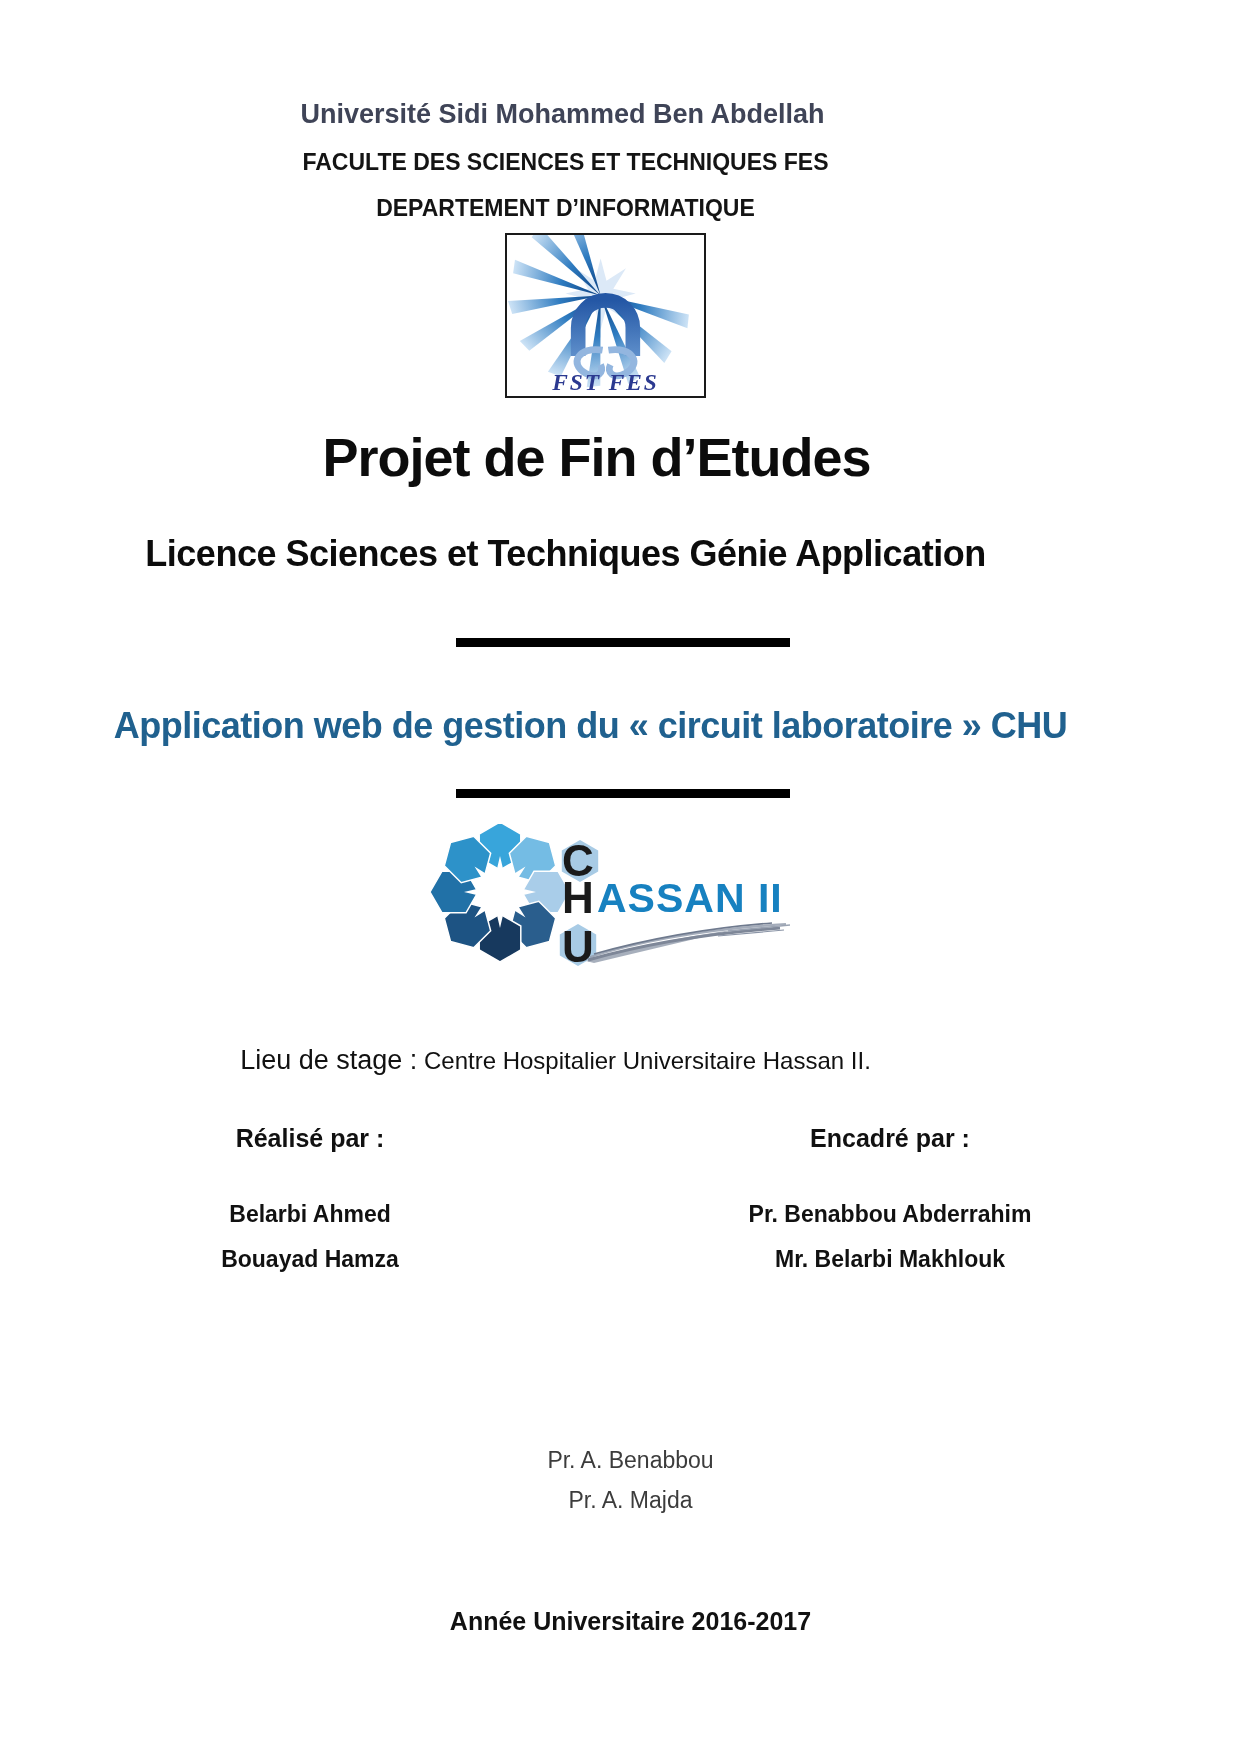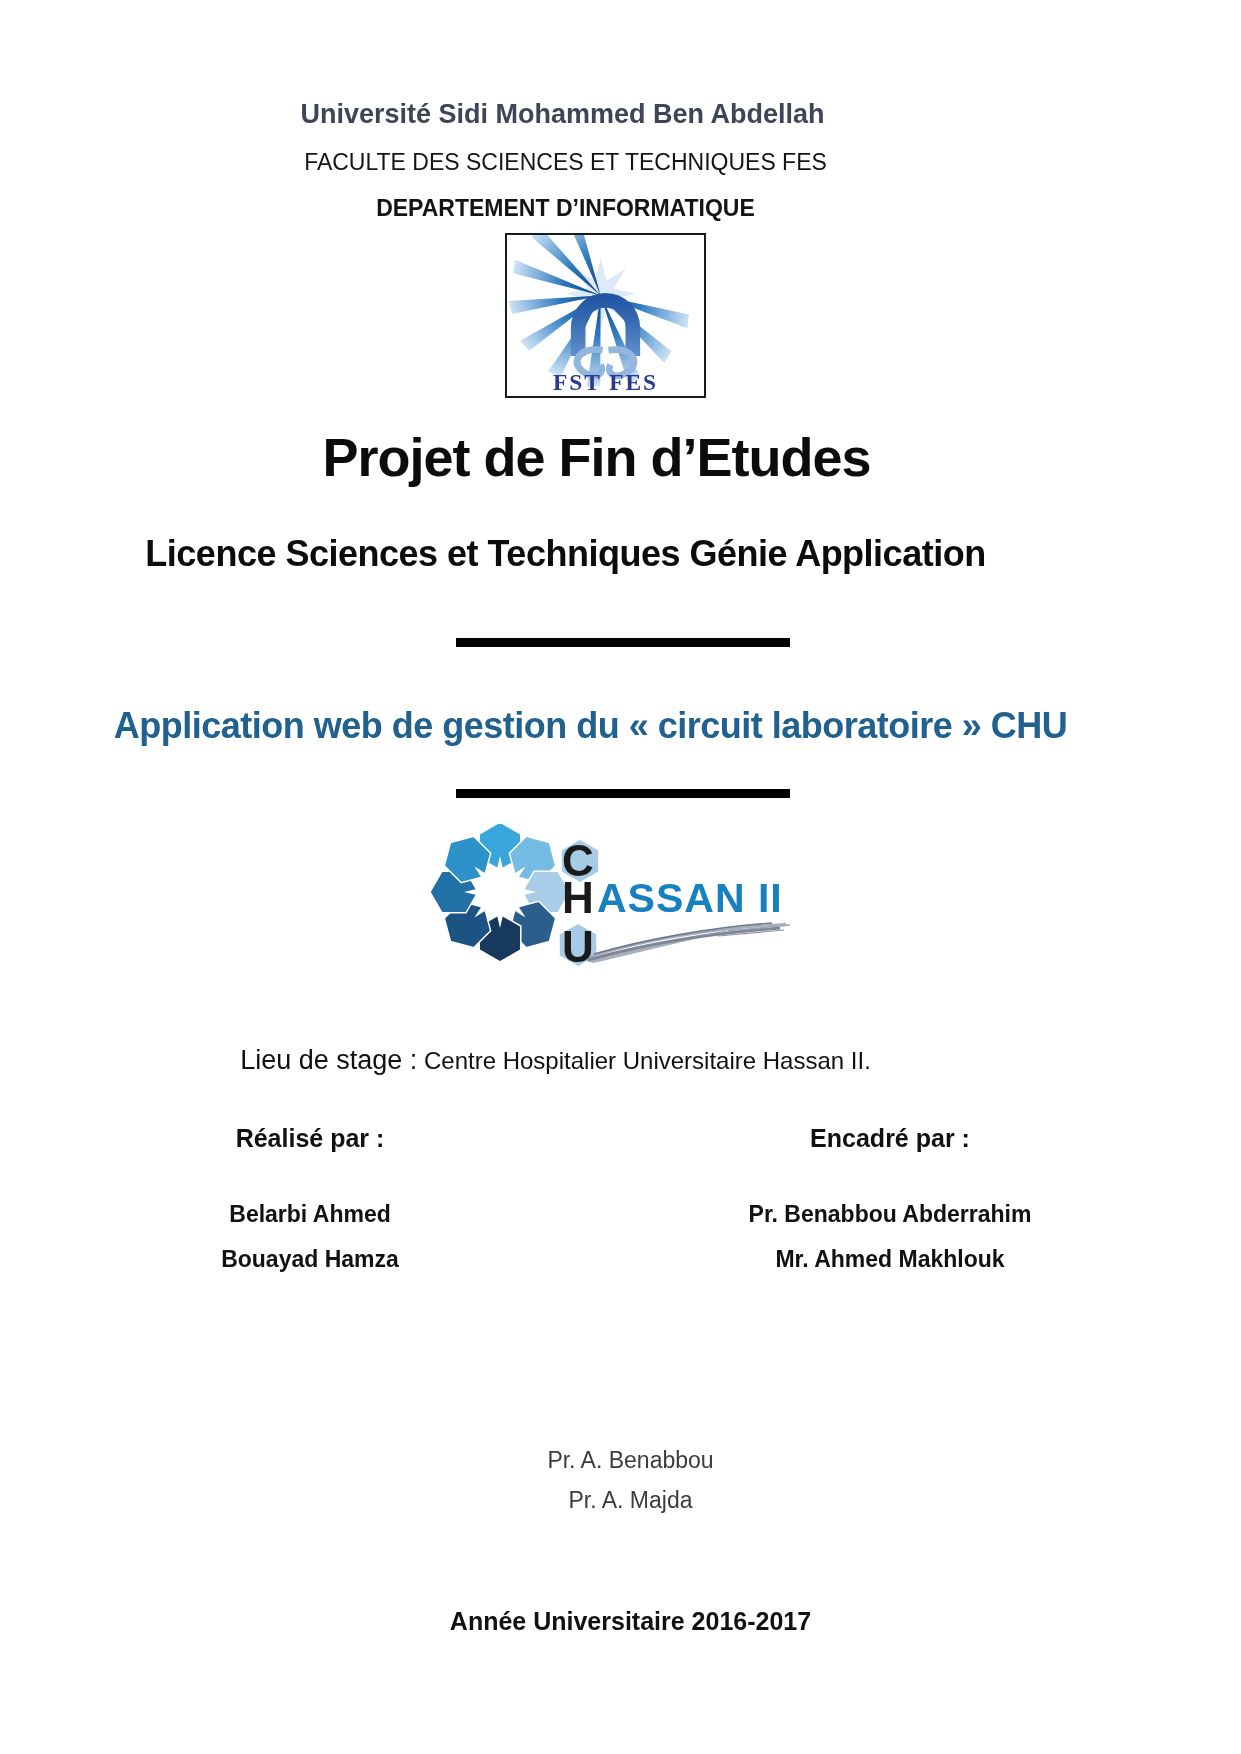--- a/index.html
+++ b/index.html
@@ -7,26 +7,26 @@
     position:relative;
     width:1241px;height:1754px;
     margin:0 auto;
     background:#ffffff;
     font-family:"Liberation Sans", sans-serif;
     overflow:hidden;
   }
   .line{position:absolute;left:0;right:0;text-align:center;line-height:1.25;white-space:nowrap;}
 
   .hdr1{top:98px;right:116px;font-size:27px;font-weight:bold;color:#3F4457;}
-  .hdr2{top:148px;right:110px;font-size:23px;font-weight:normal;color:#141414;}
+  .hdr2{top:148px;right:110px;font-size:23px;font-weight:bold;color:#141414;}
   .hdr3{top:194px;right:110px;font-size:23px;font-weight:bold;color:#141414;}
 
   .fst-box{
     position:absolute;left:505px;top:233px;width:201px;height:165px;
-    border:2px solid #1a1a1a;box-sizing:border-box;background:#fff;
+    border:2px solid #1a1a1a;box-sizing:border-box;background:#fff;font-style:italic;
   }
   .fst-box svg{display:block;width:100%;height:100%;}
 
   .main-title{top:424px;right:48px;font-size:54px;font-weight:bold;color:#0c0c0c;letter-spacing:-1px;}
   .subtitle{top:531px;right:110px;font-size:36px;font-weight:bold;color:#0c0c0c;letter-spacing:-0.5px;}
 
   .divider{position:absolute;left:456px;width:334px;height:9px;background:#000;}
   .divider.d1{top:638px;}
   .divider.d2{top:789px;}
 
@@ -144,20 +144,20 @@
     <span>Centre Hospitalier Universitaire Hassan II.</span>
   </div>
 
   <div class="col col-left row-labels">Réalisé par :</div>
   <div class="col col-right row-labels">Encadré par :</div>
 
   <div class="col col-left row-n1">Belarbi Ahmed</div>
   <div class="col col-right row-n1">Pr. Benabbou Abderrahim</div>
 
   <div class="col col-left row-n2">Bouayad Hamza</div>
-  <div class="col col-right row-n2">Mr. Ahmed Makhlouk</div>
+  <div class="col col-right row-n2">Mr. Belarbi Makhlouk</div>
 
   <div class="line jury j2">Pr. A. Benabbou</div>
   <div class="line jury j3">Pr. A. Majda</div>
 
   <div class="line annee">Année Universitaire 2016-2017</div>
 
 </div>
 
 </body></html>

